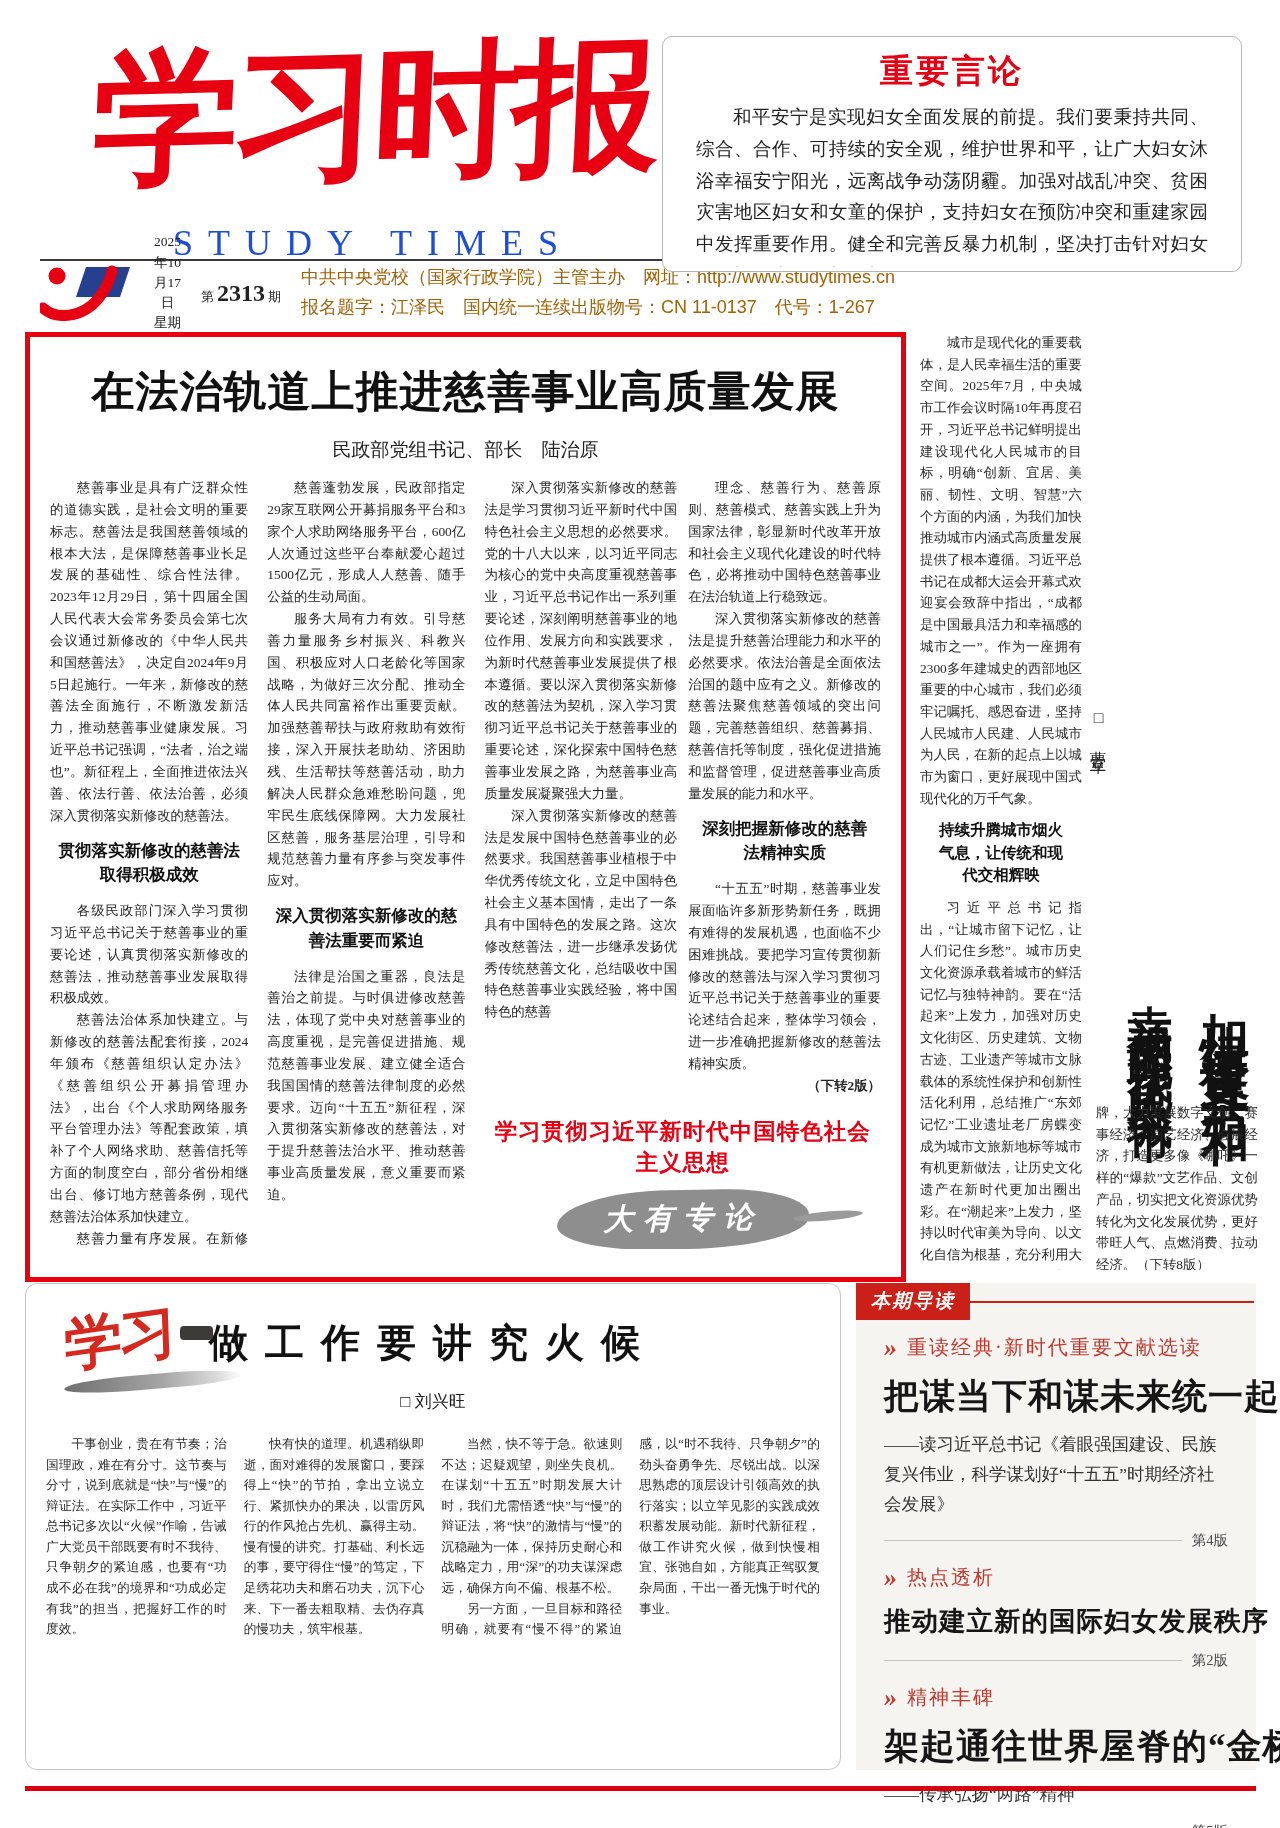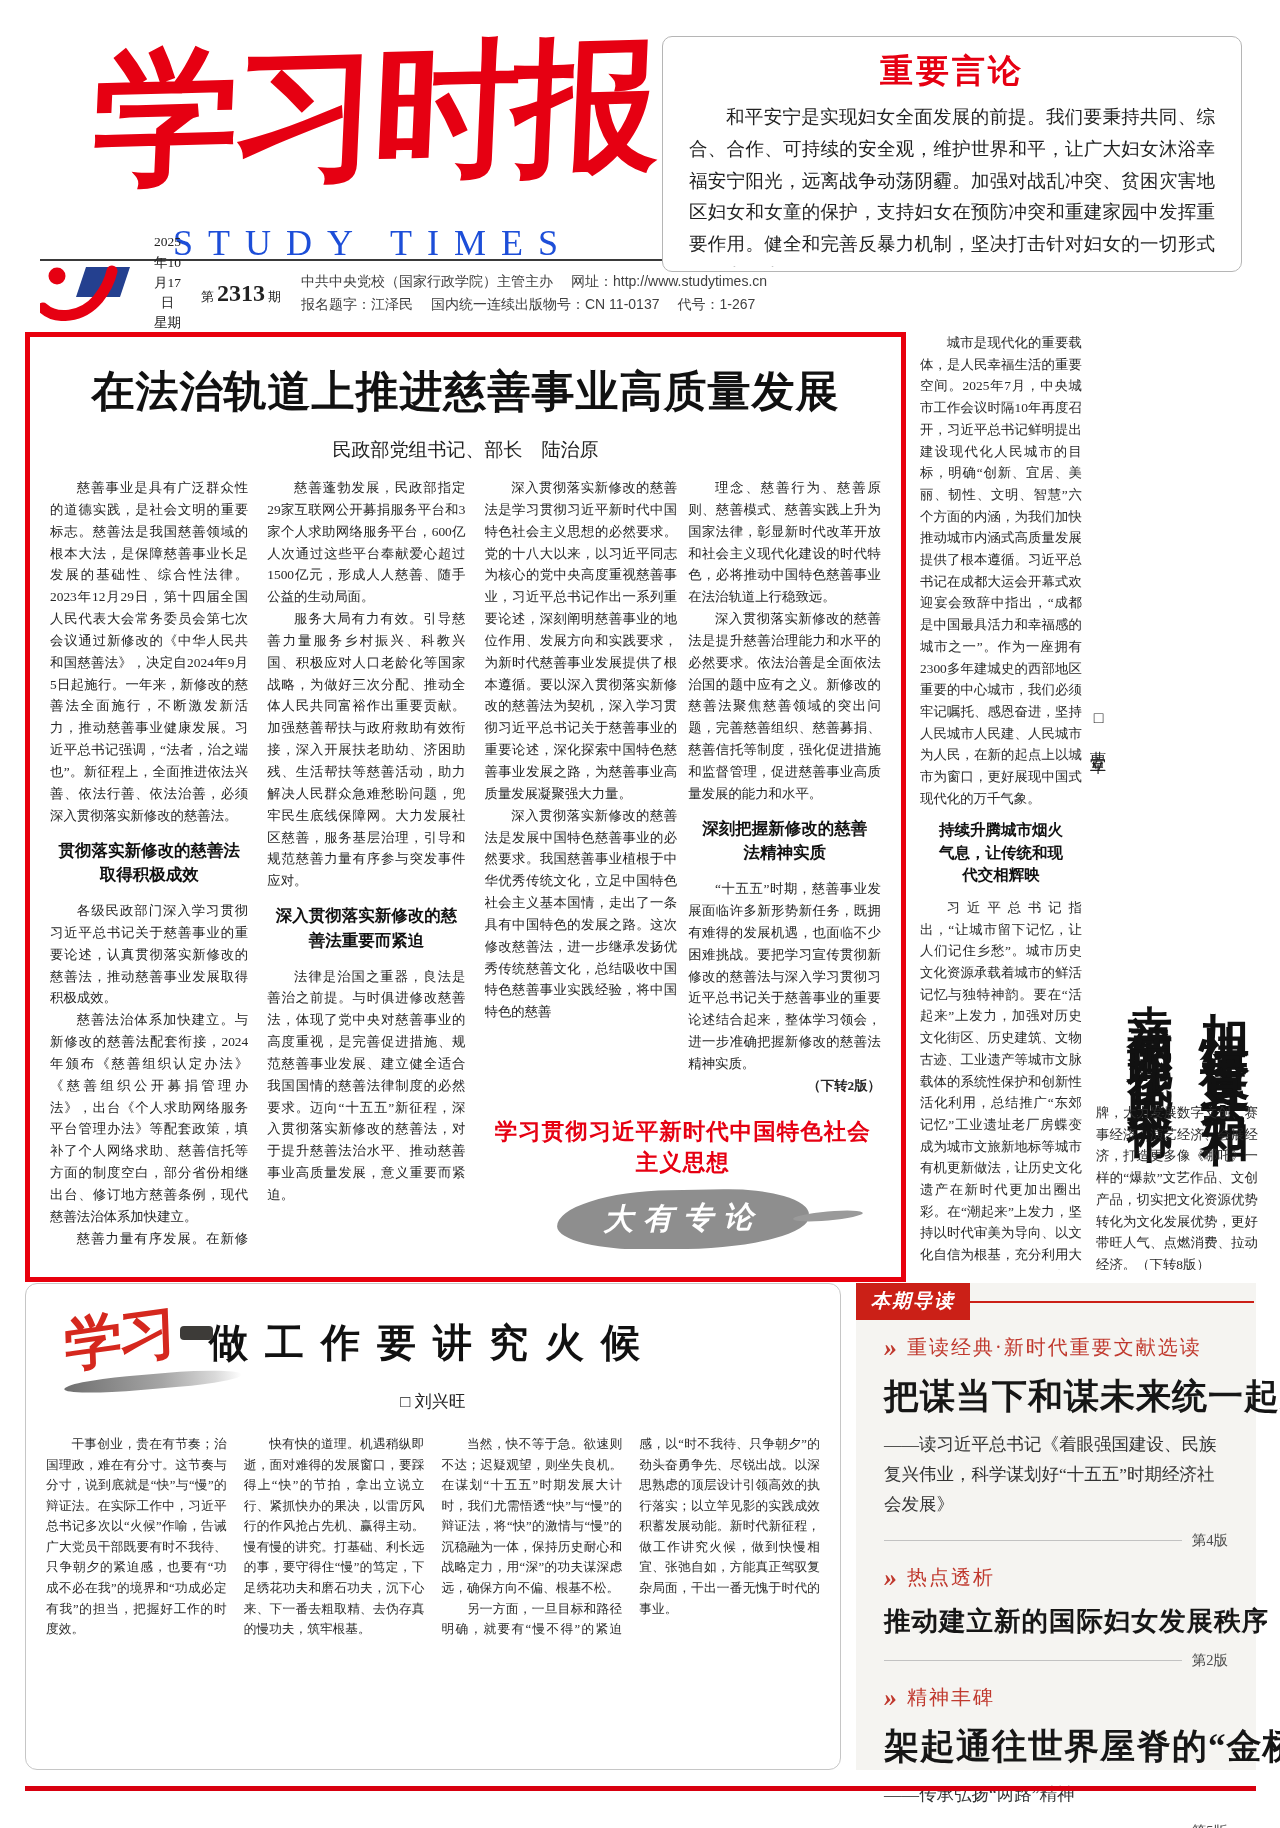--- a/index.html
+++ b/index.html
@@ -24,27 +24,27 @@
   .head-rule { left:40px; top:259px; width:622px; height:2px; background:#3a3a3a; }
 
   
   .dateline { left:40px; top:264px; width:640px; height:58px; display:flex; align-items:center; }
   .mast-logo { width:92px; height:56px; flex:0 0 auto; margin-right:12px; }
   .dl-cell { text-align:center; padding:0 10px; }
   .dl-date { font-size:13.5px; line-height:1.5; color:#222; }
   .dl-sep { width:1px; height:40px; background:#9a9a9a; }
   .dl-issue { font-size:13px; color:#222; white-space:nowrap; }
   .dl-issue .no { font-size:24px; font-weight:bold; padding:0 3px; }
-  .dl-pub { font-size:14px; line-height:1.65; color:#404040; padding-left:10px; white-space:nowrap; }
+  .dl-pub { font-size:18px; line-height:1.65; color:#a16207; padding-left:10px; white-space:nowrap; }
   .dl-pub .gap { display:inline-block; width:18px; }
 
   
   .quote-box {
     left:662px; top:36px; width:580px; height:236px;
-    border:1.5px solid #b5b5b5; border-radius:10px; padding:12px 26px 8px; background:#fff;
+    border:1.5px solid #b5b5b5; border-radius:10px; padding:12px 33px 8px; background:#fff;
   }
   .quote-title { text-align:center; color:#e60012; font-weight:bold; font-size:33px; letter-spacing:3px; }
   .quote-body {
     margin-top:8px; font-size:18.5px; line-height:1.72; text-align:justify; color:#222;
     text-indent:2em; overflow:hidden; max-height:165px;
   }
 
   
   .main-box {
     left:25px; top:332px; width:881px; height:950px;

